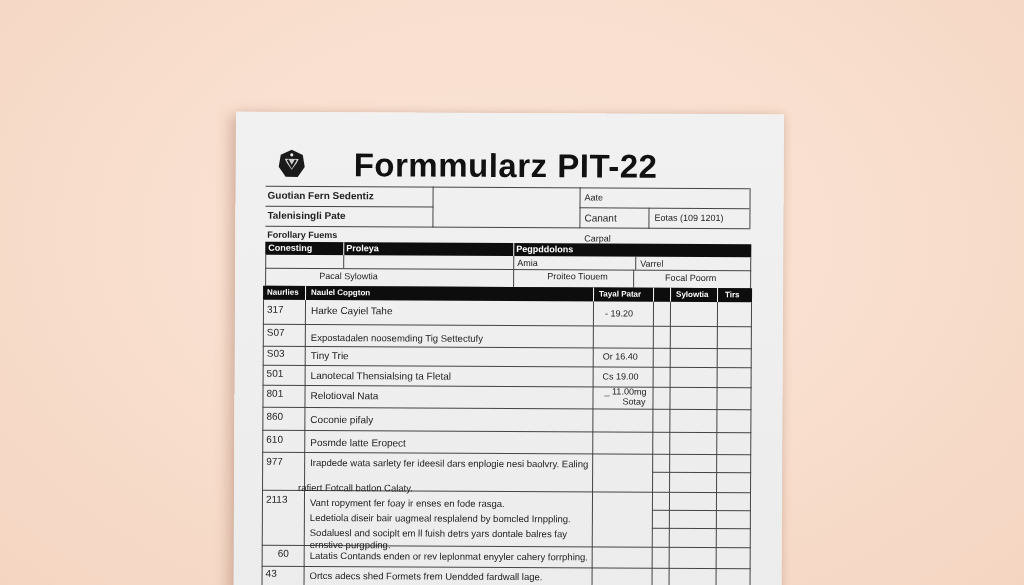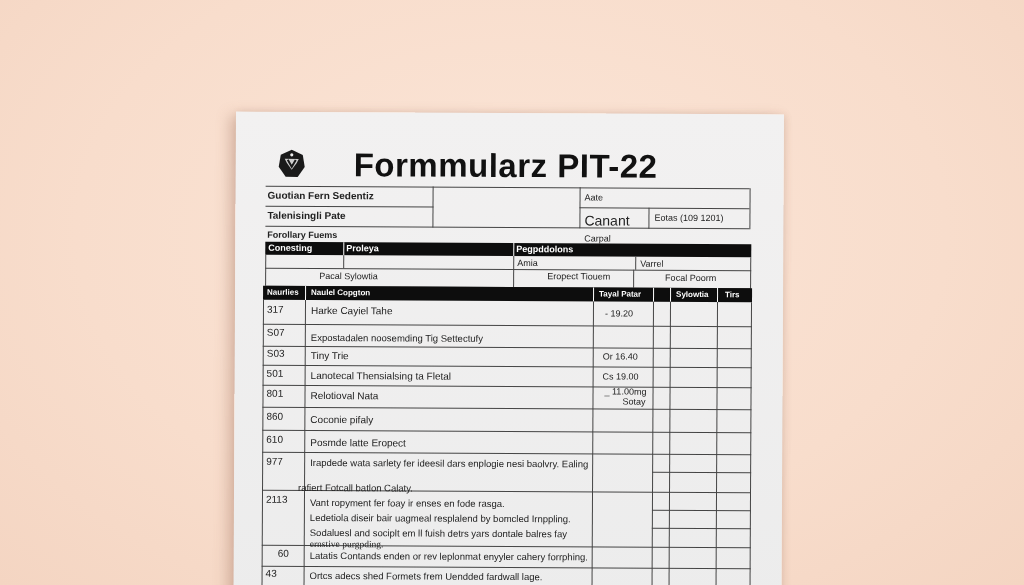--- a/index.html
+++ b/index.html
@@ -55,21 +55,21 @@
   <div class="line" style="left:30px; top:114px; width:484px; height:1px;"></div>
   <div class="line" style="left:197px; top:74px; width:1px; height:41px;"></div>
   <div class="line" style="left:344px; top:74px; width:1px; height:41px;"></div>
   <div class="line" style="left:344px; top:94px; width:170px; height:1px;"></div>
   <div class="line" style="left:413px; top:94px; width:1px; height:21px;"></div>
   <div class="line" style="left:514px; top:74px; width:1px; height:41px;"></div>
 
   <div class="txt bold" style="left:32px; top:78px;">Guotian Fern Sedentiz</div>
   <div class="txt bold" style="left:32px; top:98px;">Talenisingli Pate</div>
   <div class="txt" style="left:349px; top:79px; font-size:9px;">Aate</div>
-  <div class="txt" style="left:349px; top:99px; font-size:14px;text-align:center;">Canant</div>
+  <div class="txt" style="left:349px; top:99px; font-size:10px;text-align:center;">Canant</div>
   <div class="txt" style="left:419px; top:99px; font-size:9px;">Eotas (109 1201)</div>
 
   <div class="txt bold" style="left:32px; top:118px; font-size:9px;">Forollary Fuems</div>
   <div class="txt" style="left:349px; top:120px; font-size:9px;">Carpal</div>
 
   <div class="bar" style="left:30px; top:130px; width:486px; height:13px;"></div>
   <div class="line" style="left:108px; top:130px; width:1px; height:13px; background:#fff;"></div>
   <div class="line" style="left:278px; top:130px; width:1px; height:13px; background:#fff;"></div>
   <div class="bartxt" style="left:33px; top:131px; font-size:9px;">Conesting</div>
   <div class="bartxt" style="left:111px; top:131px; font-size:9px;">Proleya</div>
@@ -79,21 +79,21 @@
   <div class="line" style="left:108px; top:143px; width:1px; height:13px;"></div>
   <div class="line" style="left:278px; top:143px; width:1px; height:31px;"></div>
   <div class="line" style="left:400px; top:143px; width:1px; height:13px;"></div>
   <div class="line" style="left:515px; top:143px; width:1px; height:31px;"></div>
   <div class="line" style="left:30px; top:156px; width:486px; height:1px;"></div>
   <div class="line" style="left:398px; top:156px; width:1px; height:18px;"></div>
   <div class="line" style="left:30px; top:174px; width:486px; height:1px;"></div>
   <div class="txt" style="left:282px; top:145px; font-size:9px;">Amia</div>
   <div class="txt" style="left:405px; top:145px; font-size:9px;">Varrel</div>
   <div class="txt" style="left:84px; top:159px; font-size:9px;">Pacal Sylowtia</div>
-  <div class="txt" style="left:312px; top:158px; font-size:9px;">Eropect Tiouem</div>
+  <div class="txt" style="left:312px; top:158px; font-size:9px;">Proiteo Tiouem</div>
   <div class="txt" style="left:430px; top:159px; font-size:9px;">Focal Poorm</div>
 
   <div class="bar" style="left:28px; top:174px; width:489px; height:14px;"></div>
   <div class="line" style="left:70px; top:174px; width:1px; height:14px; background:#fff;"></div>
   <div class="line" style="left:358px; top:174px; width:1px; height:14px; background:#fff;"></div>
   <div class="line" style="left:418px; top:174px; width:1px; height:14px; background:#fff;"></div>
   <div class="line" style="left:435px; top:174px; width:1px; height:14px; background:#fff;"></div>
   <div class="line" style="left:482px; top:174px; width:1px; height:14px; background:#fff;"></div>
   <div class="bartxt" style="left:32px; top:176px; font-size:8px;">Naurlies</div>
   <div class="bartxt" style="left:76px; top:176px; font-size:8px;">Naulel Copgton</div>
@@ -150,21 +150,21 @@
   <div class="cell" style="left:76px; top:324px;">Posmde latte Eropect</div>
 
   <div class="num" style="left:32px; top:344px;">977</div>
   <div class="cell" style="left:76px; top:344px; font-size:9.5px;">Irapdede wata sarlety fer ideesil dars enplogie nesi baolvry. Ealing</div>
   <div class="cell" style="left:64px; top:357px; font-size:9.5px;margin-top:12px;">rafiert Fotcall batlon Calaty.</div>
 
   <div class="num" style="left:32px; top:382px;">2113</div>
   <div class="cell" style="left:76px; top:384px; font-size:9.5px;">Vant ropyment fer foay ir enses en fode rasga.</div>
   <div class="cell" style="left:76px; top:399px; font-size:9.5px;">Ledetiola diseir bair uagmeal resplalend by bomcled Irnppling.</div>
   <div class="cell" style="left:76px; top:414px; font-size:9.5px;">Sodaluesl and sociplt em ll fuish detrs yars dontale balres fay</div>
-  <div class="cell" style="left:76px; top:426px; font-size:9.5px;font-family:Liberation Serif, serif;">ernstive purgpding.</div>
+  <div class="cell" style="left:76px; top:426px; font-size:9.5px;">ernstive purgpding.</div>
 
   <div class="num" style="left:44px; top:436px;">60</div>
   <div class="cell" style="left:76px; top:437px; font-size:9.5px;">Latatis Contands enden or rev leplonmat enyyler cahery forrphing.</div>
 
   <div class="num" style="left:32px; top:456px;">43</div>
   <div class="cell" style="left:76px; top:457px; font-size:9.5px;">Ortcs adecs shed Formets frem Uendded fardwall lage.</div>
 
 </div>
 
 </body></html>

